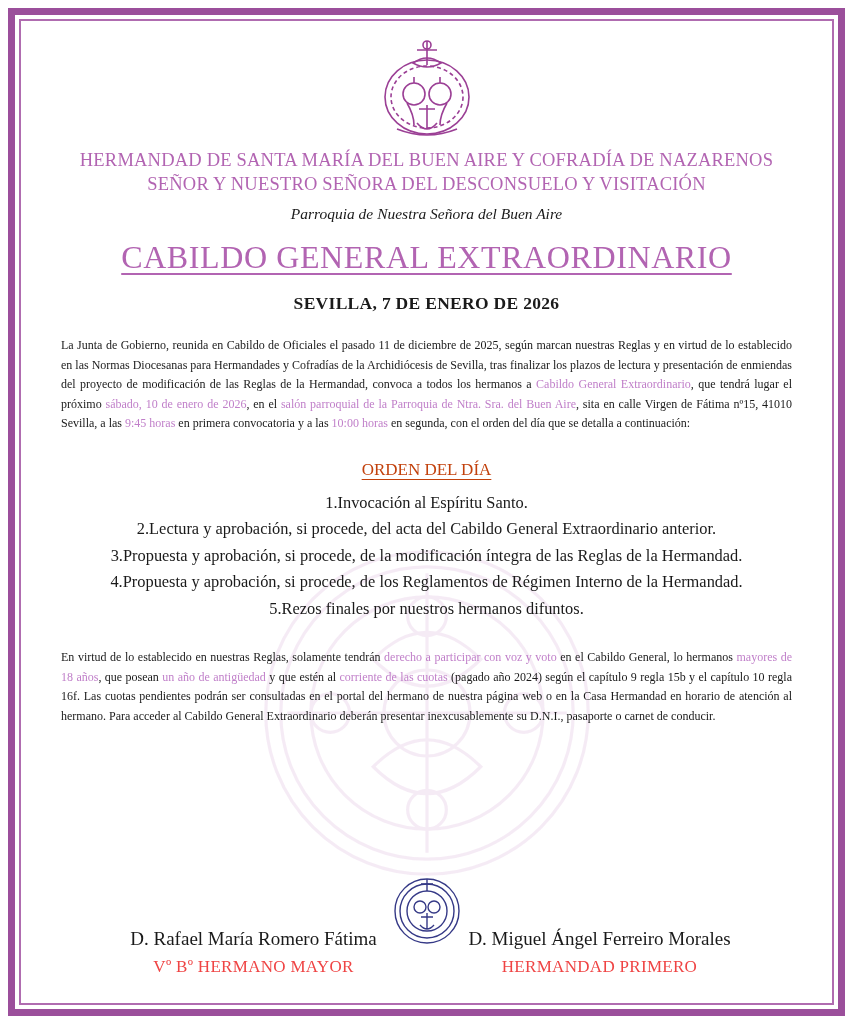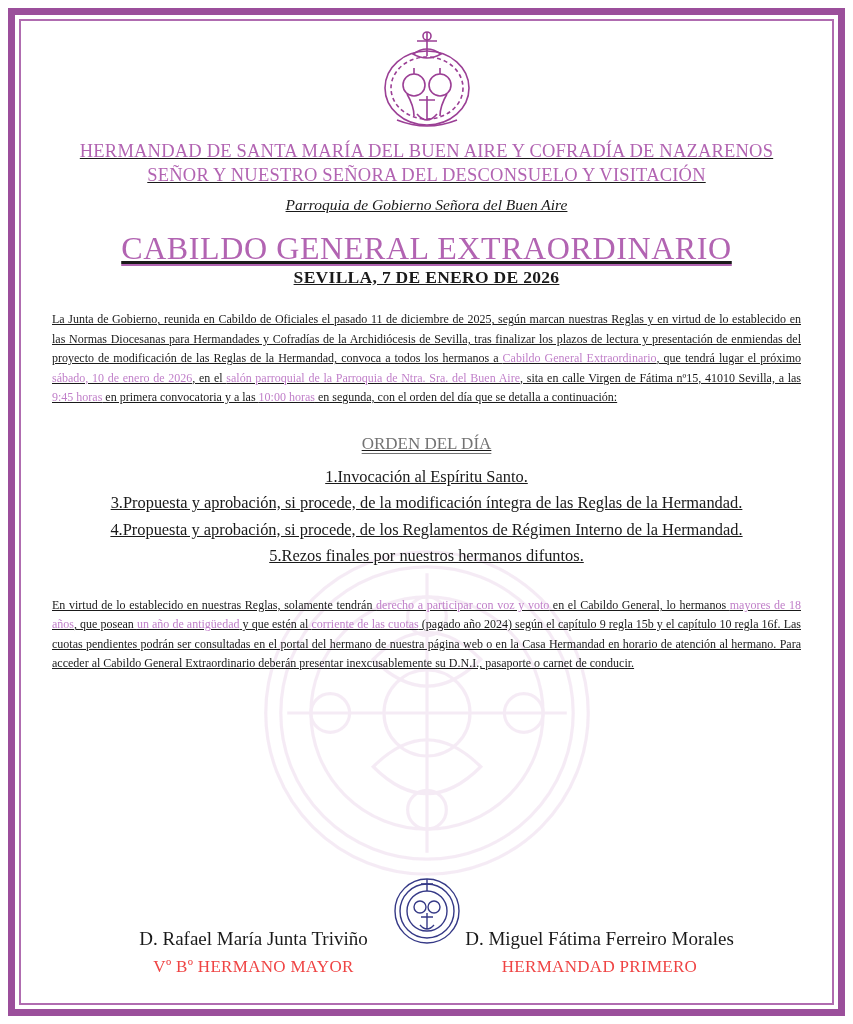--- a/index.html
+++ b/index.html
@@ -14,21 +14,21 @@
     color: #1a1a1a;
     overflow: hidden;
   }
 
   .page {
     position: relative;
     width: 853px;
     height: 1024px;
     box-sizing: border-box;
     background: #ffffff;
-    text-decoration: underline;
+    padding: 9px;
   }
 
   
   .frame-outer {
     position: absolute;
     inset: 8px;
     border: 7px solid #9b4f9b;
     box-sizing: border-box;
   }
   .frame-inner {
@@ -93,36 +93,37 @@
     margin-top: 16px;
     text-decoration: underline;
     text-underline-offset: 5px;
     text-decoration-thickness: 1.5px;
   }
   .place-date {
     text-align: center;
     font-size: 17.5px;
     font-variant: small-caps;
     letter-spacing: 0.3px;
+    margin-top: 17px;
     font-weight: bold;
   }
 
   
   .body-text {
     text-align: justify;
     font-size: 12px;
     line-height: 1.62;
     margin-top: 22px;
     text-justify: inter-word;
   }
   .hl { color: #c07fc9; }
 
   .agenda-title {
     text-align: center;
-    color: #737373;
+    color: #c2410c;
     font-size: 17px;
     margin-top: 26px;
     text-decoration: underline;
     text-underline-offset: 4px;
   }
   ol.agenda {
     list-style: none;
     margin: 10px 0 12px 0;
     padding: 0;
     font-size: 16.4px;
@@ -218,33 +219,34 @@
           <path d="M30 92 q30 12 60 0"></path>
         </g>
       </svg>
     </div>
 
     <div class="org-title">
       <div>HERMANDAD DE SANTA MARÍA DEL BUEN AIRE Y COFRADÍA DE NAZARENOS</div>
       <div>SEÑOR Y NUESTRO SEÑORA DEL DESCONSUELO Y VISITACIÓN</div>
     </div>
 
-    <div class="parish">Parroquia de Gobierno Señora del Buen Aire</div>
+    <div class="parish">Parroquia de Nuestra Señora del Buen Aire</div>
 
     <div class="doc-title">CABILDO GENERAL EXTRAORDINARIO</div>
 
     <div class="place-date">SEVILLA, 7 DE ENERO DE 2026</div>
 
     <p class="body-text">
       <span>La Junta de Gobierno, reunida en Cabildo de Oficiales el pasado 11 de diciembre de 2025, según marcan nuestras Reglas y en virtud de lo establecido en las Normas Diocesanas para Hermandades y Cofradías de la Archidiócesis de Sevilla, tras finalizar los plazos de lectura y presentación de enmiendas del proyecto de modificación de las Reglas de la Hermandad, convoca a todos los hermanos a </span><span class="hl">Cabildo General Extraordinario</span><span>, que tendrá lugar el próximo </span><span class="hl">sábado, 10 de enero de 2026</span><span>, en el </span><span class="hl">salón parroquial de la Parroquia de Ntra. Sra. del Buen Aire</span><span>, sita en calle Virgen de Fátima nº15, 41010 Sevilla, a las </span><span class="hl">9:45 horas</span><span> en primera convocatoria y a las </span><span class="hl">10:00 horas</span><span> en segunda, con el orden del día que se detalla a continuación:</span>
     </p>
 
     <div class="agenda-title">ORDEN DEL DÍA</div>
     <ol class="agenda">
       <li>1.Invocación al Espíritu Santo.</li>
+      <li>2.Lectura y aprobación, si procede, del acta del Cabildo General Extraordinario anterior.</li>
       <li>3.Propuesta y aprobación, si procede, de la modificación íntegra de las Reglas de la Hermandad.</li>
       <li>4.Propuesta y aprobación, si procede, de los Reglamentos de Régimen Interno de la Hermandad.</li>
       <li>5.Rezos finales por nuestros hermanos difuntos.</li>
     </ol>
 
     <p class="body-text second">
       <span>En virtud de lo establecido en nuestras Reglas, solamente tendrán </span><span class="hl">derecho a participar con voz y voto</span><span> en el Cabildo General, lo hermanos </span><span class="hl">mayores de 18 años</span><span>, que posean </span><span class="hl">un año de antigüedad</span><span> y que estén al </span><span class="hl">corriente de las cuotas</span><span> (pagado año 2024) según el capítulo 9 regla 15b y el capítulo 10 regla 16f. Las cuotas pendientes podrán ser consultadas en el portal del hermano de nuestra página web o en la Casa Hermandad en horario de atención al hermano. Para acceder al Cabildo General Extraordinario deberán presentar inexcusablemente su D.N.I., pasaporte o carnet de conducir.</span>
     </p>
 
   </div>
@@ -256,23 +258,23 @@
         <circle cx="48" cy="48" r="27"></circle>
         <circle cx="48" cy="48" r="20"></circle>
         <circle cx="41" cy="44" r="6"></circle>
         <circle cx="55" cy="44" r="6"></circle>
         <path d="M48 50 L48 66 M41 62 q7 8 14 0 M42 54 L54 54"></path>
         <path d="M48 16 L48 28 M42 21 L54 21"></path>
       </g>
     </svg>
     <div class="sign-row">
       <div class="sign-col">
-        <div class="sign-name">D. Rafael María Junta Triviño</div>
+        <div class="sign-name">D. Rafael María Romero Fátima</div>
         <div class="sign-role">Vº Bº HERMANO MAYOR</div>
       </div>
       <div class="sign-col">
-        <div class="sign-name">D. Miguel Fátima Ferreiro Morales</div>
+        <div class="sign-name">D. Miguel Ángel Ferreiro Morales</div>
         <div class="sign-role">HERMANDAD PRIMERO</div>
       </div>
     </div>
   </div>
 
 </div>
 
 </body></html>

